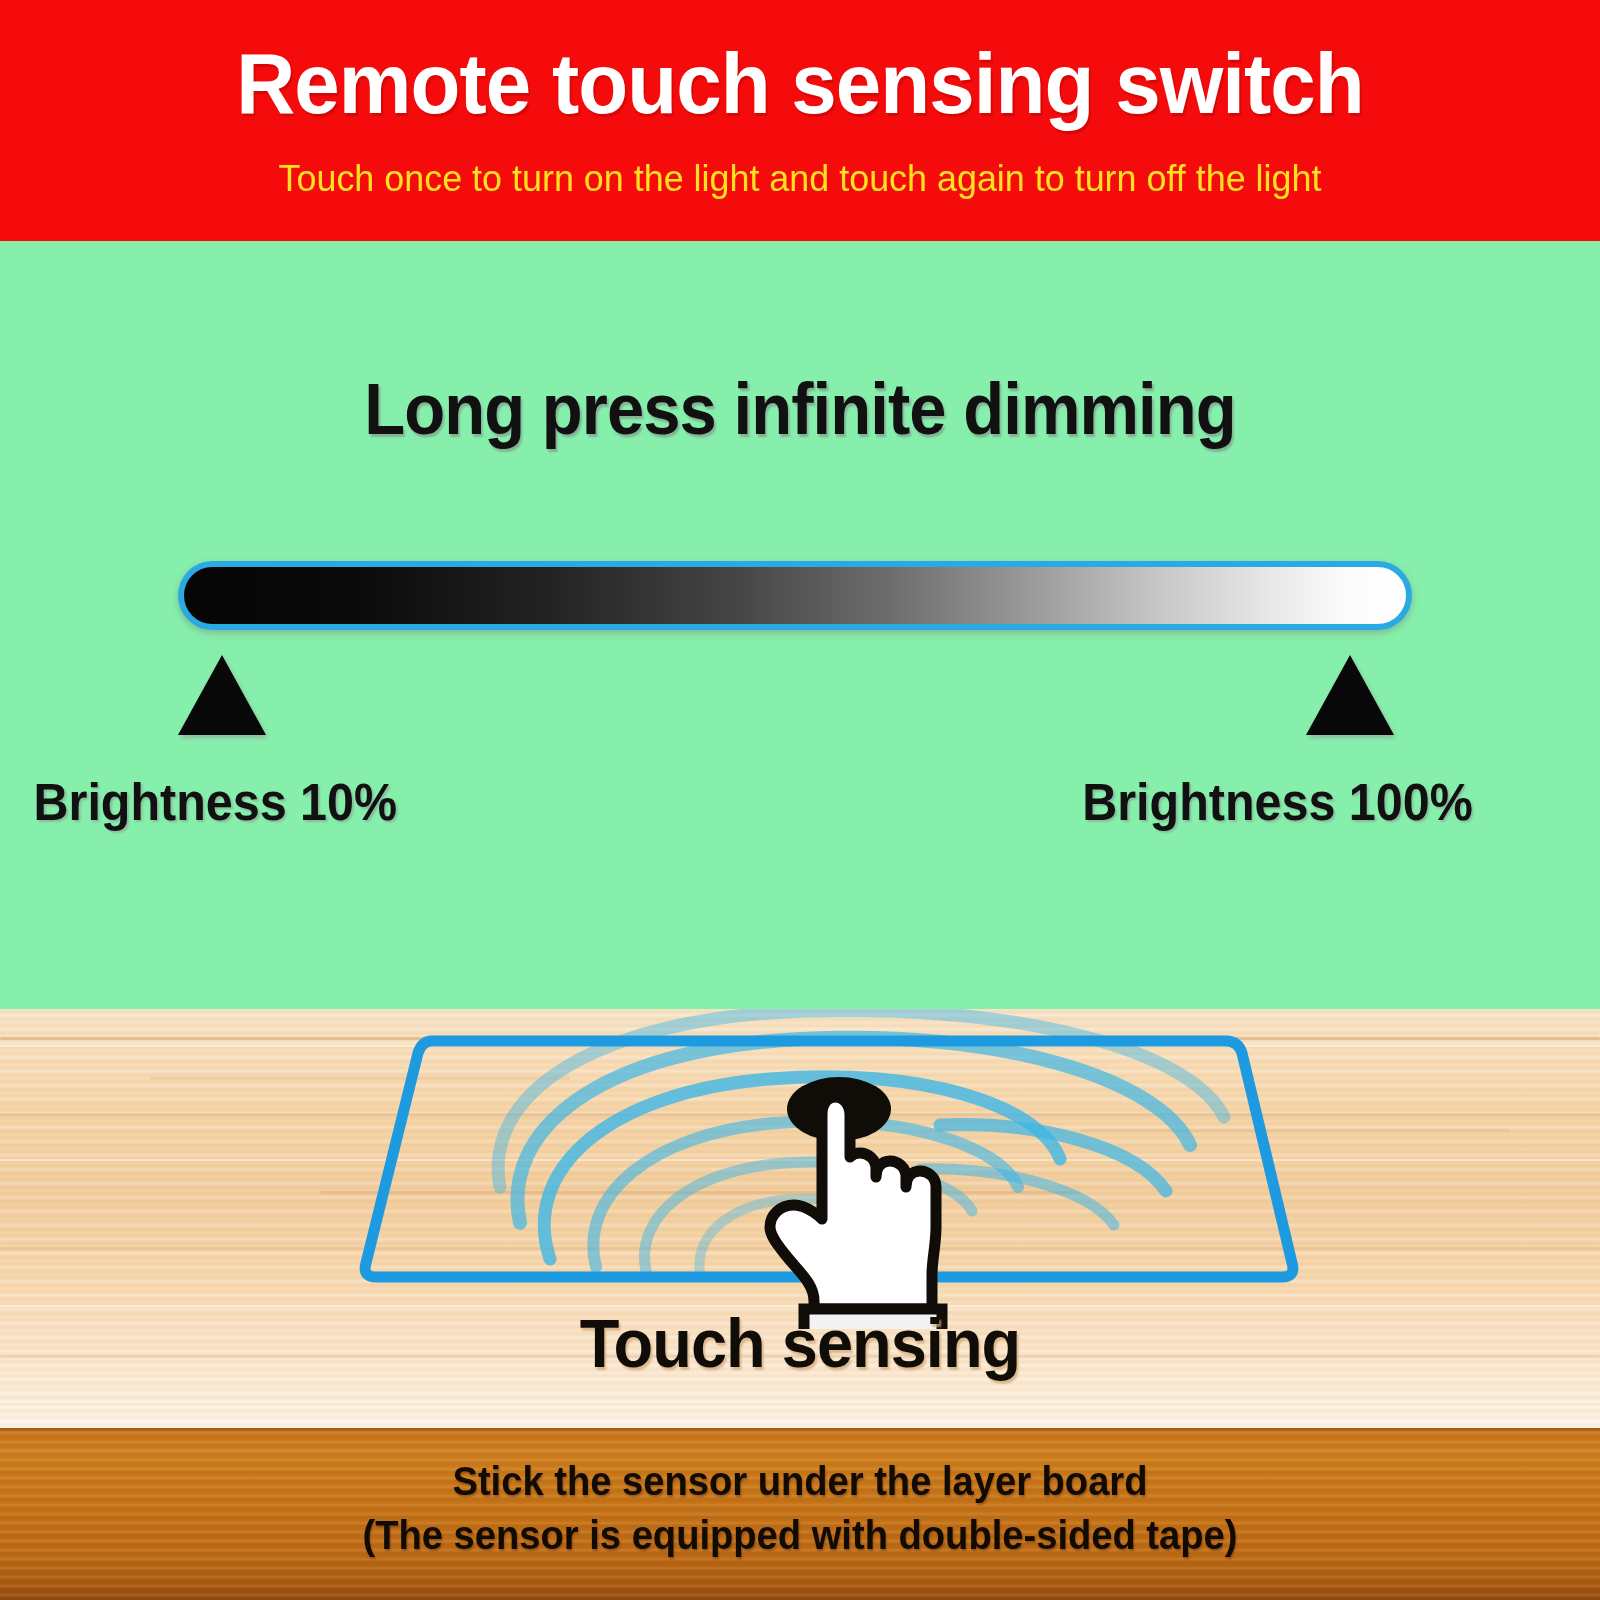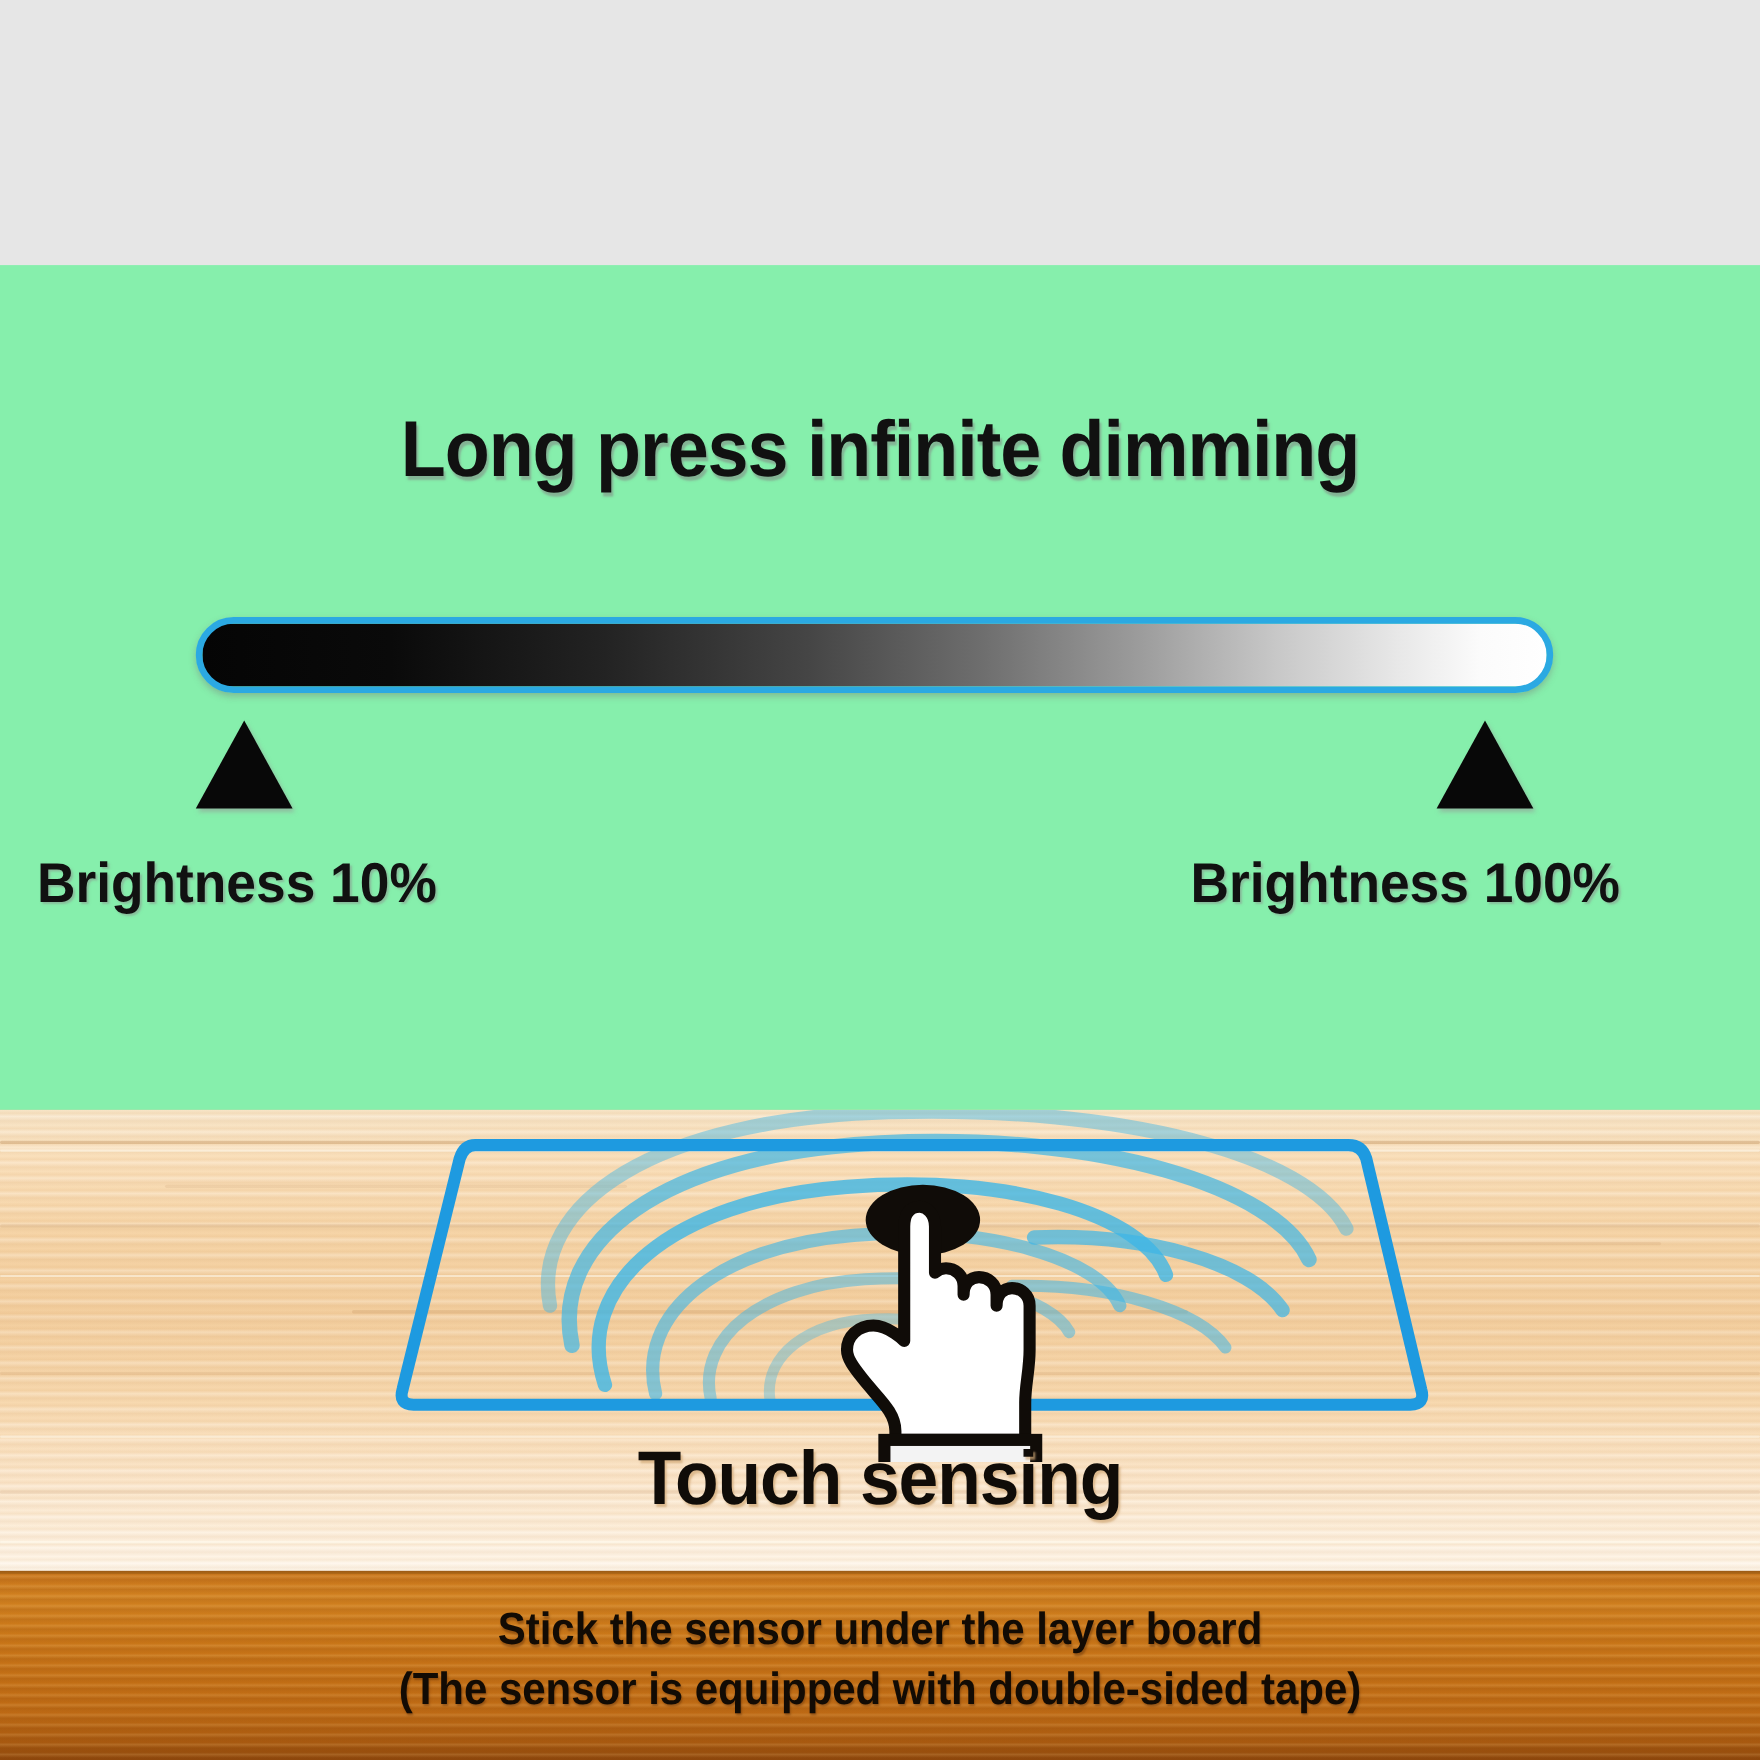--- a/index.html
+++ b/index.html
@@ -98,21 +98,21 @@
     transform:scaleX(0.95);
     text-shadow:2px 2px 2px rgba(140,140,140,0.5);
   }
   #bright-low{left:24px;}
   #bright-high{left:1072px;}
 
   
   #wood{
     position:absolute;left:0;top:1009px;width:1600px;height:591px;
     overflow:hidden;
-    background:#fdba74;
+    background:#0369a1;
   }
   
   #wood-top{
     position:absolute;left:0;top:0;width:1600px;height:422px;
     background:
       repeating-linear-gradient(to bottom,
         rgba(255,255,255,0.00) 0px,
         rgba(214,160,98,0.13) 3px,
         rgba(255,255,255,0.22) 6px,
         rgba(190,135,78,0.10) 10px,
@@ -198,20 +198,24 @@
     text-shadow:1px 2px 2px rgba(90,45,8,0.45);
   }
   #wood-note-1{top:452px;}
   #wood-note-2{top:506px;}
 </style>
 </head>
 <body>
 
 <div id="page">
 
+  <div id="header">
+    <div id="header-title">Remote touch sensing switch</div>
+    <div id="header-sub">Touch once to turn on the light and touch again to turn off the light</div>
+  </div>
 
   <div id="dim-panel">
 
     <div id="dim-heading">Long press infinite dimming</div>
 
     <div id="slider-track"></div>
 
     <div class="tri" id="tri-left"></div>
     <div class="tri" id="tri-right"></div>
 

